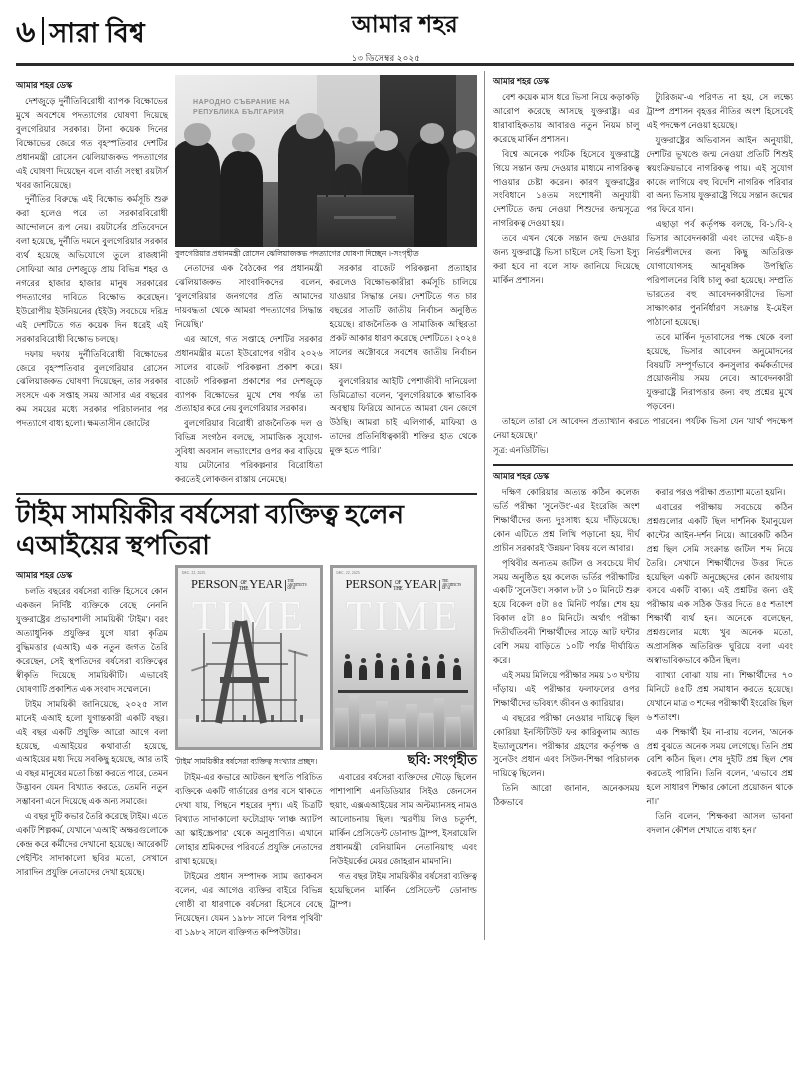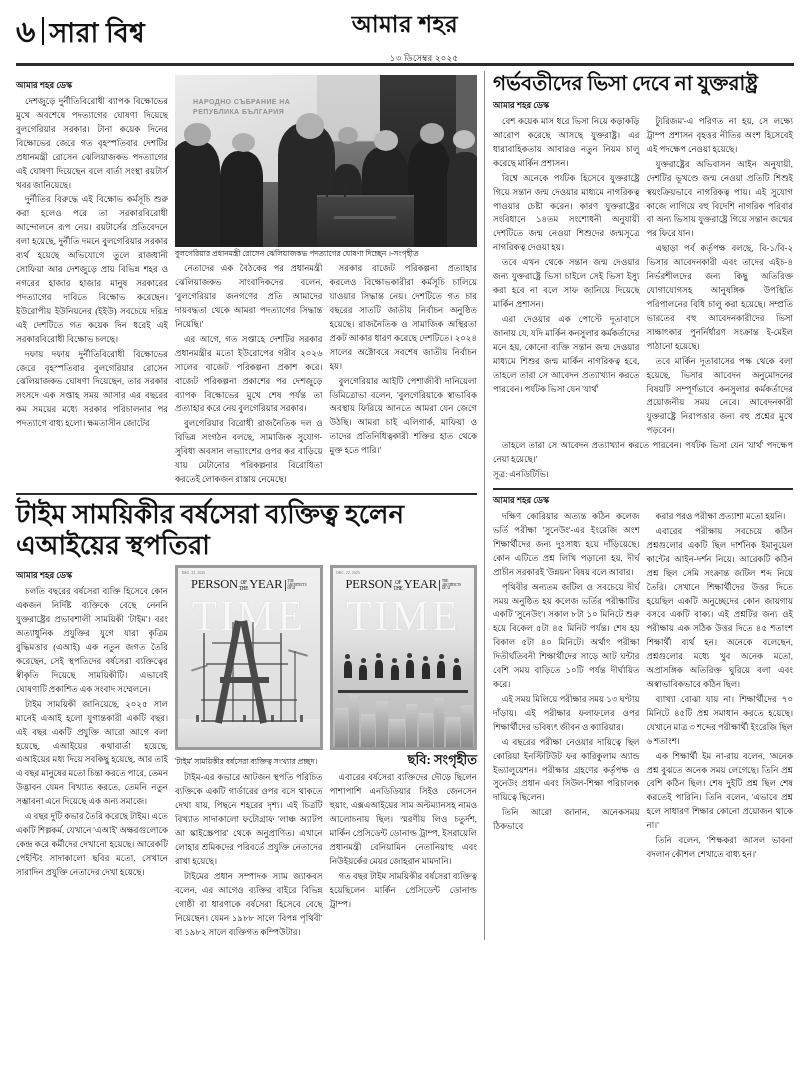--- a/index.html
+++ b/index.html
@@ -12,21 +12,21 @@
     overflow:hidden;
   }
   .page { width:810px; height:1080px; padding:14px 16px 8px 16px; position:relative; }
 
   
   .masthead { position:relative; height:46px; }
   .folio { position:absolute; left:0; top:0; display:flex; align-items:baseline; gap:6px; }
   .folio-num { font-size:30px; font-weight:700; line-height:1; }
   .folio-bar { width:2px; height:28px; background:#111; display:inline-block; position:relative; top:3px; }
   .folio-sec { font-size:27px; font-weight:700; line-height:1; letter-spacing:.5px; }
-  .nameplate { position:absolute; left:50%; transform:translateX(-50%); top:-2px; text-align:right; }
+  .nameplate { position:absolute; left:50%; transform:translateX(-50%); top:-2px; text-align:left; }
   .nameplate-title { font-size:23px; font-weight:700; letter-spacing:.5px; line-height:1.1; }
   .nameplate-date { font-size:8.5px; margin-top:15px; letter-spacing:.3px; }
 
   .rule-thick { height:3px; background:#2b2b2b; margin-top:3px; }
 
   
   .grid { display:flex; gap:0; margin-top:5px; }
   .left-block { width:468px; padding-right:7px; }
   .vrule { width:1px; background:#8a8a8a; align-self:stretch; }
   .right-block { width:308px; padding-left:8px; }
@@ -313,28 +313,26 @@
           </div>
         </div>
       </div>
     </div>
 
     <div class="vrule"></div>
 
     <div class="right-block">
 
       <div>
-        <div class="hl-right">গর্ভবতীদের ভিসা দেবে না যুক্তরাষ্ট্র</div>
         <div class="byline">আমার শহর ডেস্ক</div>
         <div class="cols">
           <div class="col">
             <p class="body ind">বেশ কয়েক মাস ধরে ভিসা নিয়ে কড়াকড়ি আরোপ করেছে আসছে যুক্তরাষ্ট্র। এর ধারাবাহিকতায় আবারও নতুন নিয়ম চালু করেছে মার্কিন প্রশাসন।</p>
             <p class="body ind">বিশ্বে অনেকে পর্যটক হিসেবে যুক্তরাষ্ট্রে গিয়ে সন্তান জন্ম দেওয়ার মাধ্যমে নাগরিকত্ব পাওয়ার চেষ্টা করেন। কারণ যুক্তরাষ্ট্রের সংবিধানে ১৪তম সংশোধনী অনুযায়ী দেশটিতে জন্ম নেওয়া শিশুদের জন্মসূত্রে নাগরিকত্ব দেওয়া হয়।</p>
             <p class="body ind">তবে এখন থেকে সন্তান জন্ম দেওয়ার জন্য যুক্তরাষ্ট্রে ভিসা চাইলে সেই ভিসা ইস্যু করা হবে না বলে সাফ জানিয়ে দিয়েছে মার্কিন প্রশাসন।</p>
-            <p class="body ind">এরা দেওয়ার এক পোস্টে দূতাবাসে জানায় যে, যদি মার্কিন কনসুলার কর্মকর্তাদের মনে হয়, কোনো ব্যক্তি সন্তান জন্ম দেওয়ার মাধ্যমে শিশুর জন্ম মার্কিন নাগরিকত্ব হবে, তাহলে তারা সে আবেদন প্রত্যাখ্যান করতে পারবেন। পর্যটক ভিসা যেন 'যার্থ'</p>
           </div>
           <div class="col">
             <p class="body ind">ট্যুরিজম'-এ পরিণত না হয়, সে লক্ষ্যে ট্রাম্প প্রশাসন বৃহত্তর নীতির অংশ হিসেবেই এই পদক্ষেপ নেওয়া হয়েছে।</p>
             <p class="body ind">যুক্তরাষ্ট্রের অভিবাসন আইন অনুযায়ী, দেশটির ভূখণ্ডে জন্ম নেওয়া প্রতিটি শিশুই স্বয়ংক্রিয়ভাবে নাগরিকত্ব পায়। এই সুযোগ কাজে লাগিয়ে বহু বিদেশি নাগরিক পরিবার বা অন্য ভিসায় যুক্তরাষ্ট্রে গিয়ে সন্তান জন্মের পর ফিরে যান।</p>
             <p class="body ind">এছাড়া পর্ব কর্তৃপক্ষ বলছে, বি-১/বি-২ ভিসার আবেদনকারী এবং তাদের এইচ-৪ নির্ভরশীলদের জন্য কিছু অতিরিক্ত যোগাযোগসহ আনুষঙ্গিক উপস্থিতি পরিপালনের বিধি চালু করা হয়েছে। সম্প্রতি ভারতের বহু আবেদনকারীদের ভিসা সাক্ষাৎকার পুনর্নির্ধারণ সংক্রান্ত ই-মেইল পাঠানো হয়েছে।</p>
             <p class="body ind">তবে মার্কিন দূতাবাসের পক্ষ থেকে বলা হয়েছে, ভিসার আবেদন অনুমোদনের বিষয়টি সম্পূর্ণভাবে কনসুলার কর্মকর্তাদের প্রয়োজনীয় সময় নেবে। আবেদনকারী যুক্তরাষ্ট্রে নিরাপত্তার জন্য বহু প্রশ্নের মুখে পড়বেন।</p>
           </div>
         </div>
         <div class="cols">
           <div class="col">

